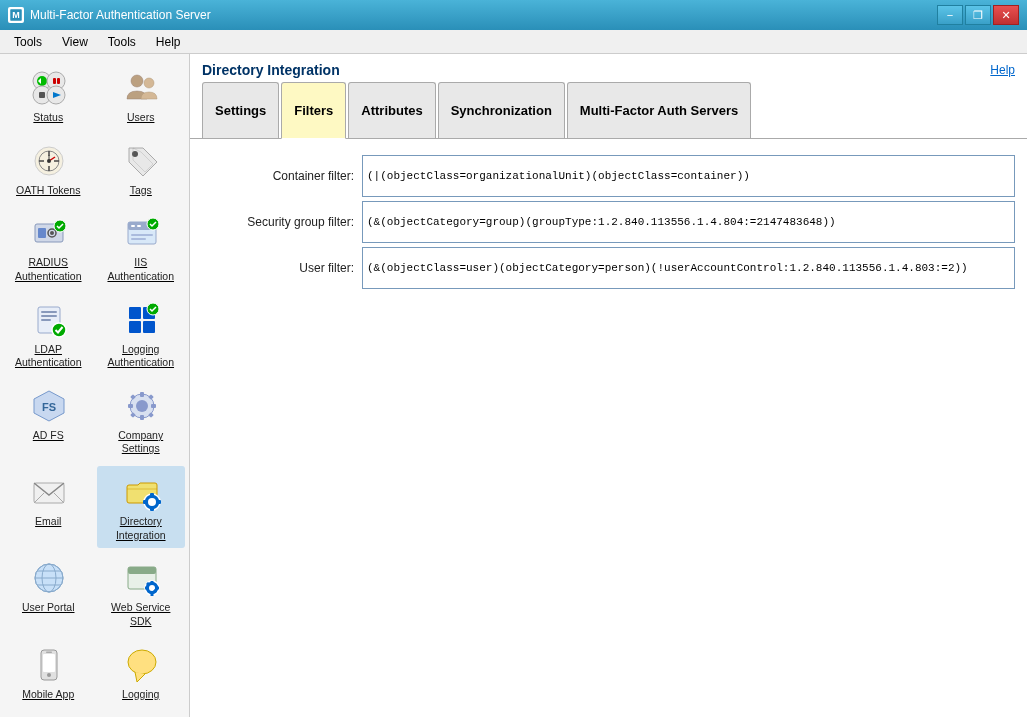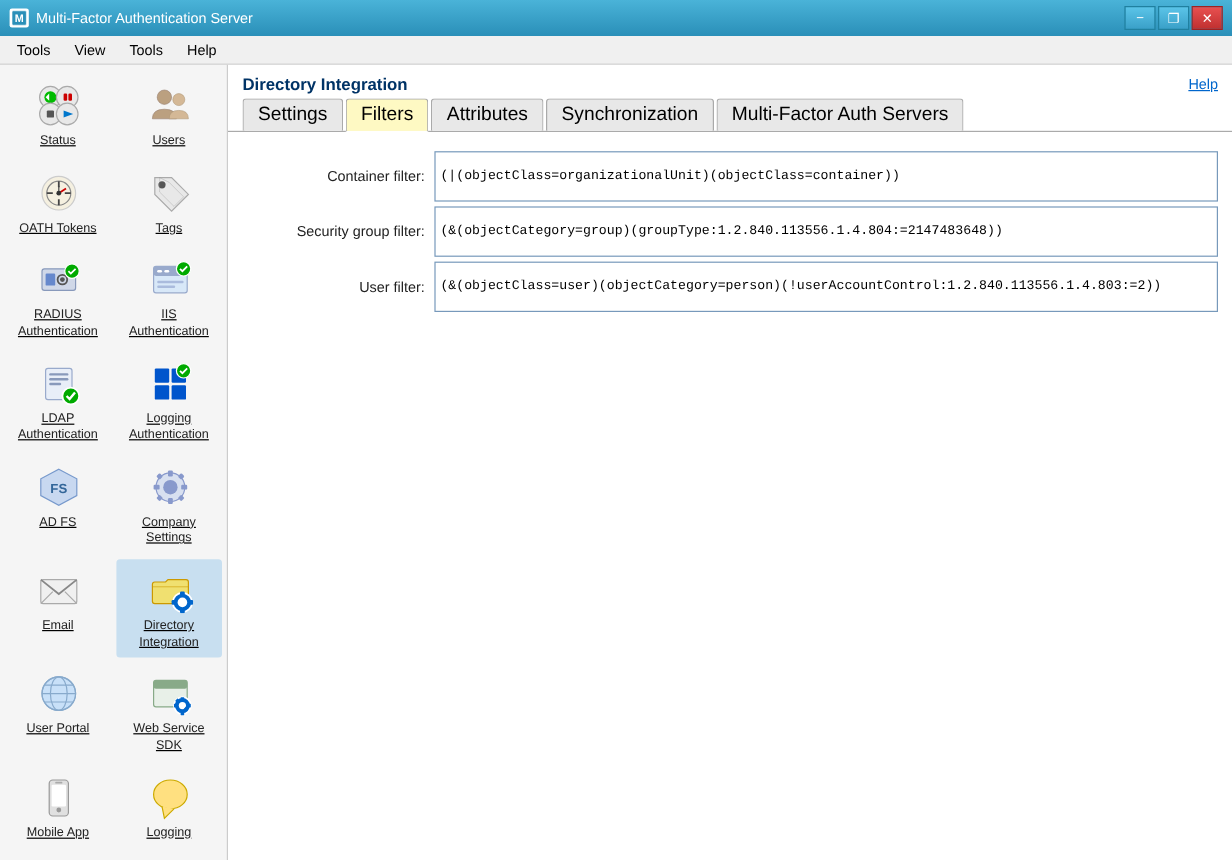--- a/index.html
+++ b/index.html
@@ -107,28 +107,29 @@
     .help-link { color: #0066cc; text-decoration: underline; cursor: pointer; font-size: 12px; }
 
     
     .tabs-container {
       padding: 0 12px;
       border-bottom: 1px solid #aaa;
       display: flex;
       gap: 0;
     }
     .tab {
-      padding: 4px 12px;
+      padding: 20px 12px;
       border: 1px solid #aaa;
       border-bottom: none;
       background: #e8e8e8;
       cursor: pointer;
-      font-size: 16px;
+      font-size: 13px;
       margin-right: 2px;
       border-radius: 3px 3px 0 0;
+      font-weight: bold;
     }
     .tab.active {
       background: #fef9c3;
       border-bottom: 1px solid white;
       margin-bottom: -1px;
       z-index: 1;
       position: relative;
     }
 
     

